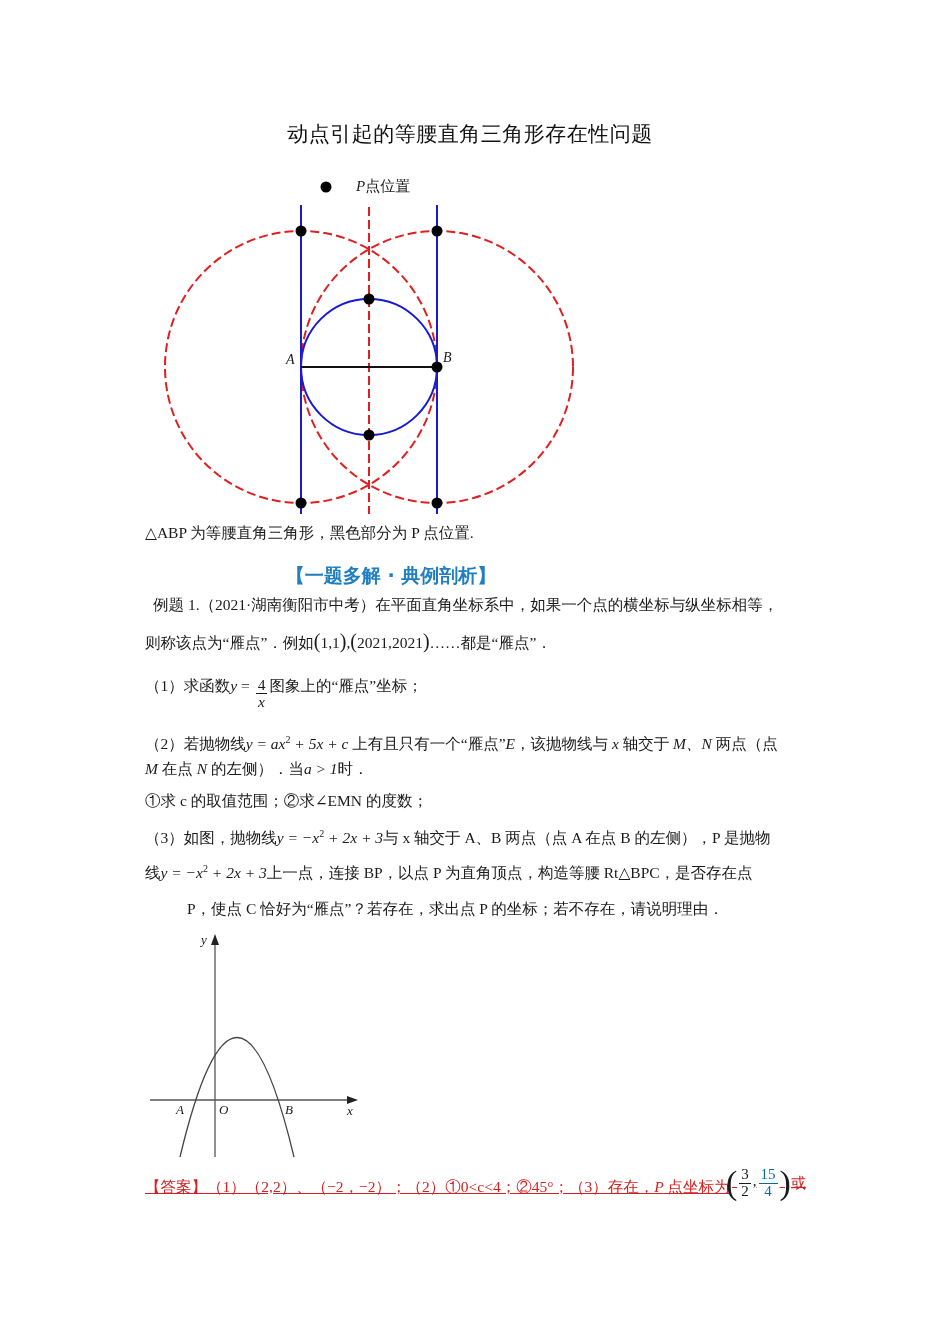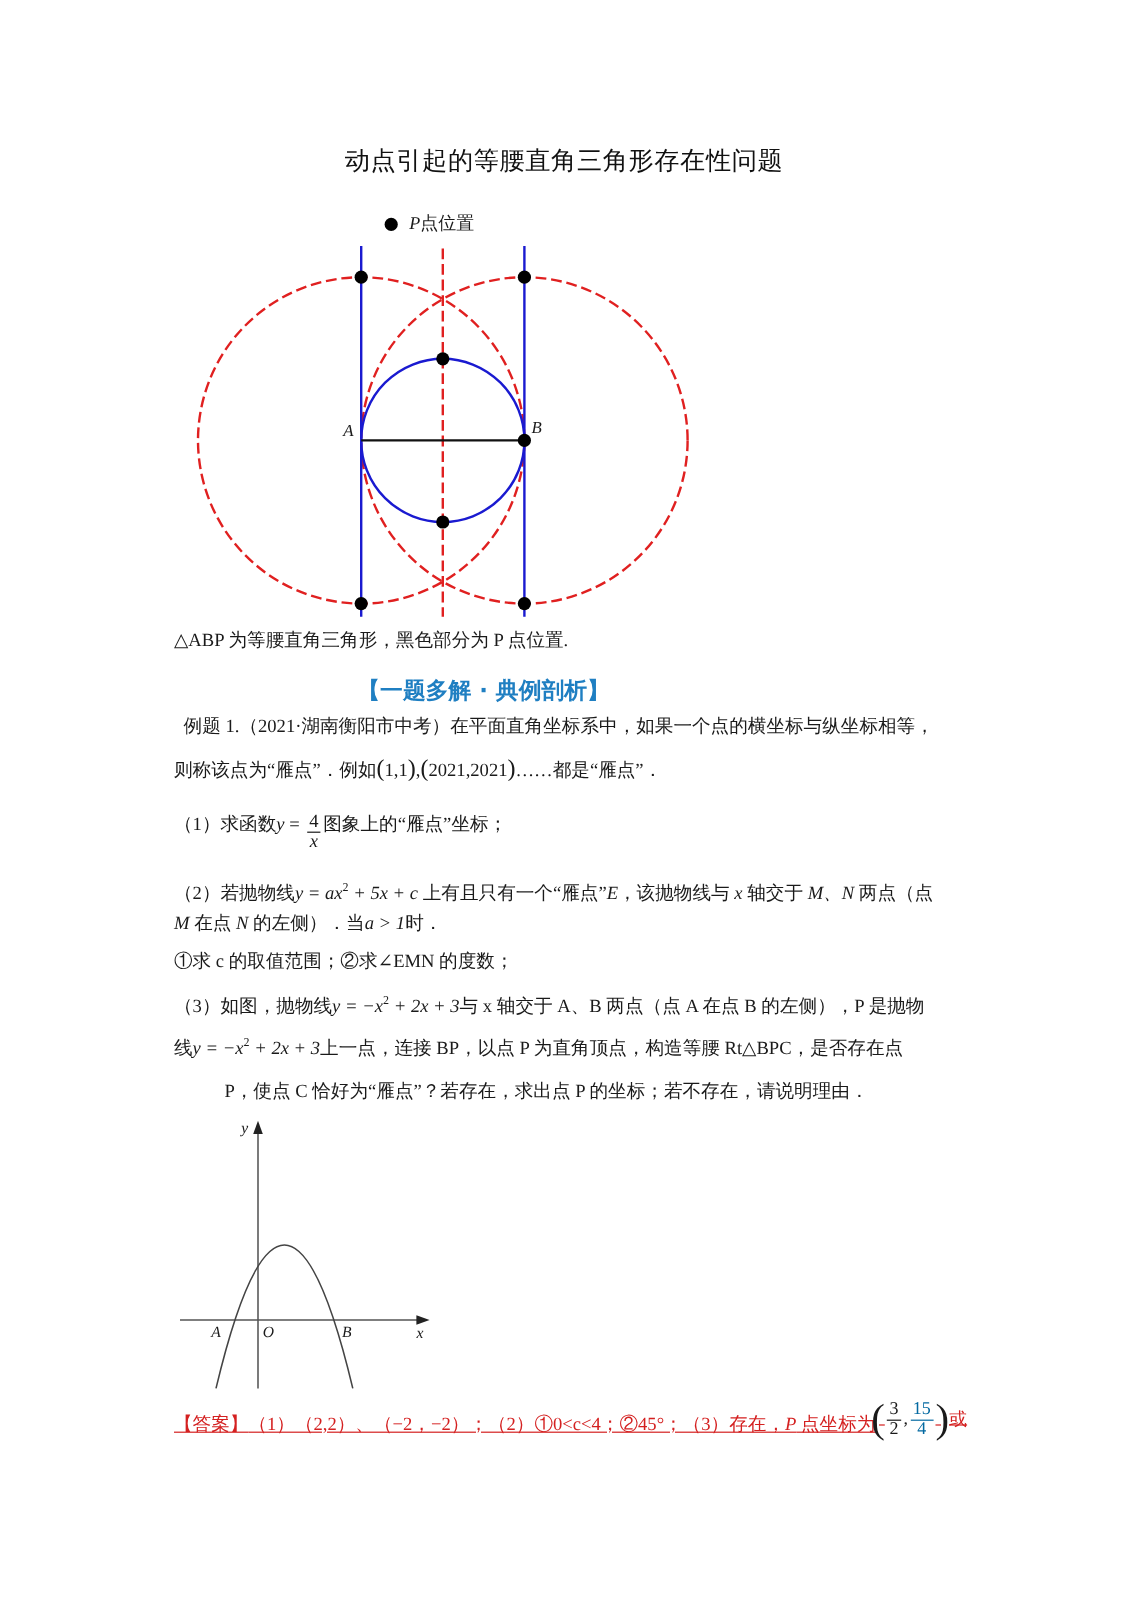--- a/index.html
+++ b/index.html
@@ -4,21 +4,21 @@
 <style>
   html, body { margin:0; padding:0; background:#ffffff; }
   body { width:950px; height:1344px; position:relative; overflow:hidden;
          font-family:"DejaVu Serif","Liberation Serif",serif; color:#1a1a1a; }
   .abs { position:absolute; }
   .title { left:0; width:940px; top:120px; text-align:center; font-family:"DejaVu Sans","Liberation Sans",sans-serif;
            font-size:21px; color:#111; letter-spacing:0.5px; }
   .txt { font-family:"Liberation Serif","DejaVu Serif",serif; font-size:15.5px; color:#1a1a1a; white-space:nowrap; }
   .it { font-style:italic; }
   .section { left:0; width:782px; top:563px; text-align:center; font-family:"DejaVu Sans","Liberation Sans",sans-serif;
-             font-size:19px; font-weight:bold; color:#1f7fc2;padding-left:12px; }
+             font-size:19px; font-weight:bold; color:#1f7fc2; }
   .answer { color:#d42020;text-decoration:underline; }
   .frac { display:inline-block; vertical-align:middle; text-align:center; line-height:1.05; margin:0 2px; }
   .frac > span { display:block; }
   .frac .num { border-bottom:1px solid currentColor; padding:0 2px; }
   .big-paren { font-size:34px; vertical-align:middle; font-weight:100; line-height:1; }
   .paren { font-size:20px; }
   sup { font-size:10px; }
   svg { position:absolute; left:0; top:0; }
 </style>
 </head>
@@ -46,21 +46,21 @@
     <circle cx="301" cy="231" r="5.5"></circle>
     <circle cx="437" cy="231" r="5.5"></circle>
     <circle cx="369" cy="299" r="5.5"></circle>
     <circle cx="437" cy="367" r="5.5"></circle>
     <circle cx="369" cy="435" r="5.5"></circle>
     <circle cx="301" cy="503" r="5.5"></circle>
     <circle cx="437" cy="503" r="5.5"></circle>
   </g>
 </svg>
 
-<div class="abs txt" style="left:341px; top:177px; font-size:15px;">
+<div class="abs txt" style="left:356px; top:177px; font-size:15px;">
   <span class="it">P</span><span>点位置</span>
 </div>
 <div class="abs txt it" style="left:286px; top:352px; font-size:14px;">A</div>
 <div class="abs txt it" style="left:443px; top:350px; font-size:14px;">B</div>
 
 <div class="abs txt" style="left:145px; top:523px;">△ABP 为等腰直角三角形，黑色部分为 P 点位置.</div>
 
 <div class="abs section">【一题多解 · 典例剖析】</div>
 
 <div class="abs txt" style="left:153px; top:595px;text-align:right;">例题 1.（2021·湖南衡阳市中考）在平面直角坐标系中，如果一个点的横坐标与纵坐标相等，</div>

